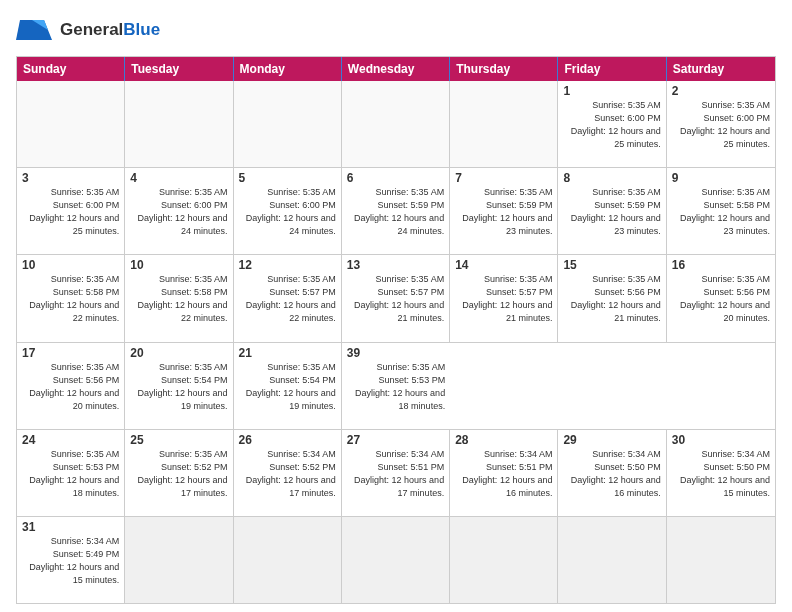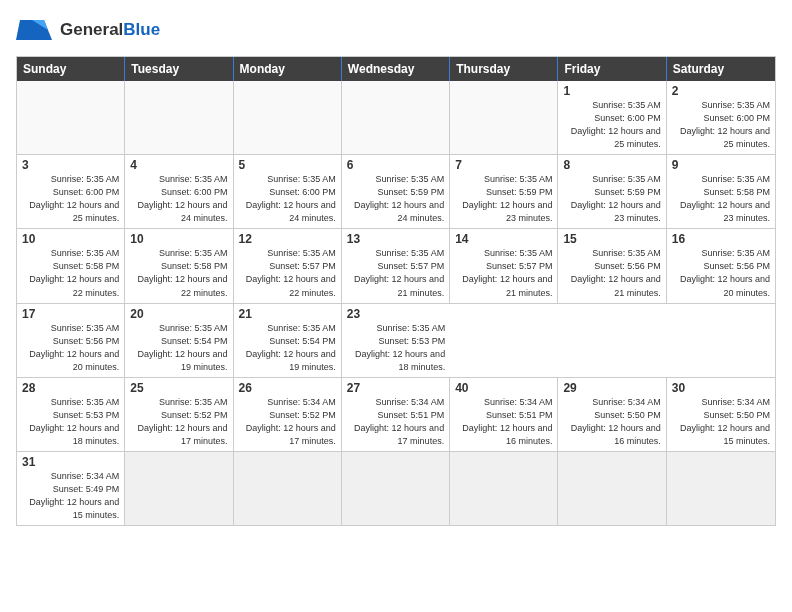--- a/index.html
+++ b/index.html
@@ -5,21 +5,21 @@
     * { margin: 0; padding: 0; box-sizing: border-box; }
     body {
       width: 792px;
       height: 612px;
       font-family: Arial, sans-serif;
       background: #fff;
       overflow: hidden;
     }
     .page {
       width: 792px;
-      height: 524px;
+      height: 612px;
       padding: 12px 16px 8px 16px;
       display: flex;
       flex-direction: column;
     }
     .header {
       display: flex;
       justify-content: space-between;
       align-items: flex-start;
       margin-bottom: 8px;
     }
@@ -43,21 +43,21 @@
     }
     .calendar {
       flex: 1;
       display: flex;
       flex-direction: column;
       border: 1px solid #ccc;
     }
     .cal-header {
       display: grid;
       grid-template-columns: repeat(7, 1fr);
-      background: #404040;
+      background: #be185d;
     }
     .cal-header-cell {
       color: #fff;
       font-size: 12px;
       font-weight: bold;
       padding: 5px 6px;
       border-right: 1px solid #3a7bd5;
       text-align: left;
     }
     .cal-header-cell:last-child { border-right: none; }
@@ -266,58 +266,58 @@
 and 19 minutes.</div>
           </div>
           <div class="cal-cell">
             <span class="day-num">21</span>
             <div class="cell-info">Sunrise: 5:35 AM
 Sunset: 5:54 PM
 Daylight: 12 hours
 and 19 minutes.</div>
           </div>
           <div class="cal-cell">
-            <span class="day-num">23</span>
+            <span class="day-num">39</span>
             <div class="cell-info">Sunrise: 5:35 AM
 Sunset: 5:53 PM
 Daylight: 12 hours
 and 18 minutes.</div>
           </div>
         </div>
         <div class="cal-row">
           <div class="cal-cell">
+            <span class="day-num">24</span>
+            <div class="cell-info">Sunrise: 5:35 AM
+Sunset: 5:53 PM
+Daylight: 12 hours
+and 18 minutes.</div>
+          </div>
+          <div class="cal-cell">
+            <span class="day-num">25</span>
+            <div class="cell-info">Sunrise: 5:35 AM
+Sunset: 5:52 PM
+Daylight: 12 hours
+and 17 minutes.</div>
+          </div>
+          <div class="cal-cell">
+            <span class="day-num">26</span>
+            <div class="cell-info">Sunrise: 5:34 AM
+Sunset: 5:52 PM
+Daylight: 12 hours
+and 17 minutes.</div>
+          </div>
+          <div class="cal-cell">
+            <span class="day-num">27</span>
+            <div class="cell-info">Sunrise: 5:34 AM
+Sunset: 5:51 PM
+Daylight: 12 hours
+and 17 minutes.</div>
+          </div>
+          <div class="cal-cell">
             <span class="day-num">28</span>
-            <div class="cell-info">Sunrise: 5:35 AM
-Sunset: 5:53 PM
-Daylight: 12 hours
-and 18 minutes.</div>
-          </div>
-          <div class="cal-cell">
-            <span class="day-num">25</span>
-            <div class="cell-info">Sunrise: 5:35 AM
-Sunset: 5:52 PM
-Daylight: 12 hours
-and 17 minutes.</div>
-          </div>
-          <div class="cal-cell">
-            <span class="day-num">26</span>
-            <div class="cell-info">Sunrise: 5:34 AM
-Sunset: 5:52 PM
-Daylight: 12 hours
-and 17 minutes.</div>
-          </div>
-          <div class="cal-cell">
-            <span class="day-num">27</span>
-            <div class="cell-info">Sunrise: 5:34 AM
-Sunset: 5:51 PM
-Daylight: 12 hours
-and 17 minutes.</div>
-          </div>
-          <div class="cal-cell">
-            <span class="day-num">40</span>
             <div class="cell-info">Sunrise: 5:34 AM
 Sunset: 5:51 PM
 Daylight: 12 hours
 and 16 minutes.</div>
           </div>
           <div class="cal-cell">
             <span class="day-num">29</span>
             <div class="cell-info">Sunrise: 5:34 AM
 Sunset: 5:50 PM
 Daylight: 12 hours

